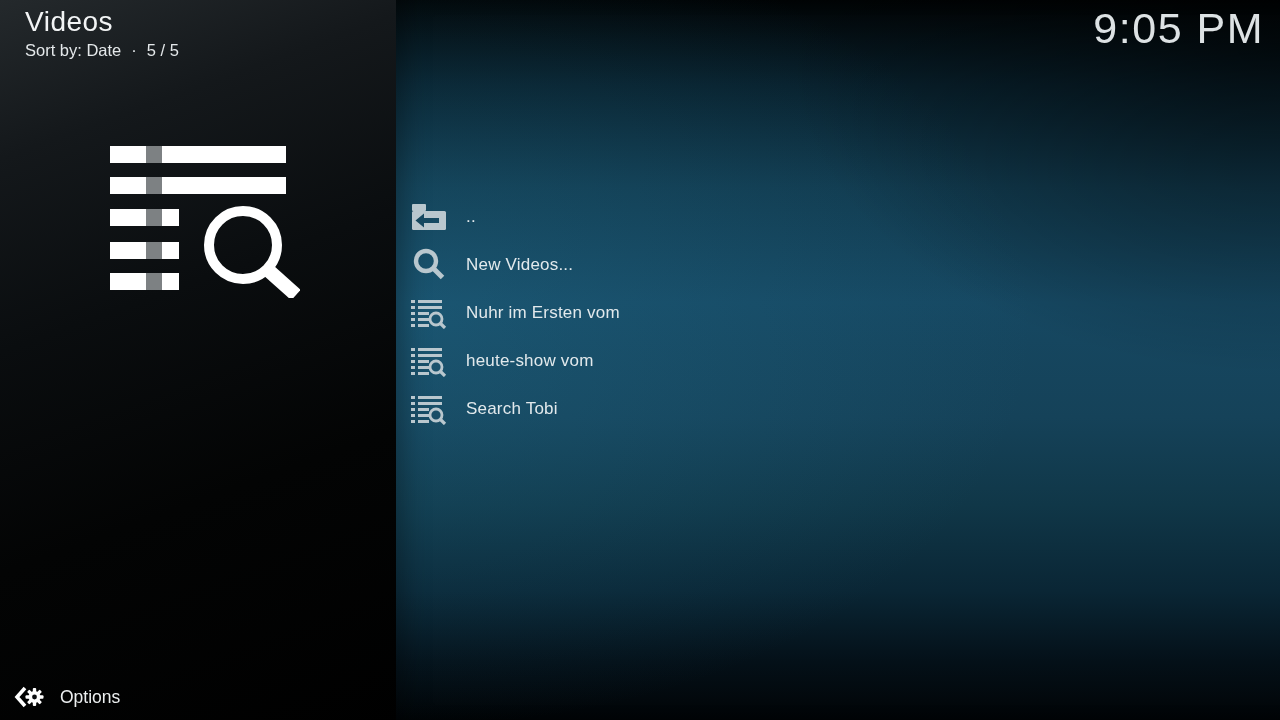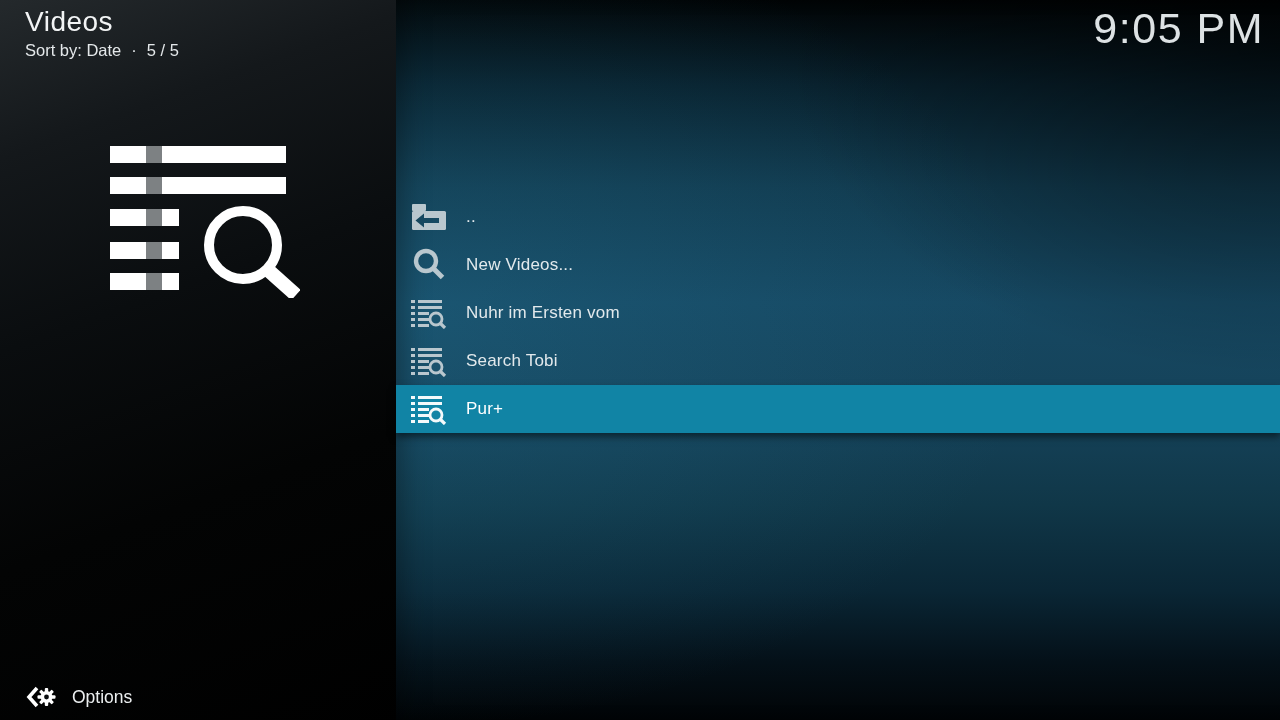--- a/index.html
+++ b/index.html
@@ -22,21 +22,21 @@
   .subtitle {
     margin-top: 3px; font-size: 16.5px; color: #e4e8ea; font-weight: 400;
     display: flex; align-items: center;
   }
   .subtitle .sep { margin: 0 10px; }
 
   .big-icon { position: absolute; left: 110px; top: 146px; }
 
   .options-row {
     position: absolute; left: 0; bottom: 0; width: 396px; height: 46px;
-    display: flex; align-items: center; padding-left: 26px; gap: 16px;
+    display: flex; align-items: center; padding-left: 14px; gap: 16px;
     cursor: pointer;
   }
   .options-label { font-size: 17.5px; color: #eceff0; font-weight: 400; }
 
   
   .main {
     position: absolute; left: 396px; top: 0; width: 884px; height: 720px;
     background:
       radial-gradient(900px 600px at 100% 6%, rgba(0,0,0,0.55), transparent 55%),
       radial-gradient(1000px 650px at 2% 45%, rgba(36,116,149,0.30), transparent 62%),
@@ -176,59 +176,59 @@
             <rect x="0" y="26" width="4" height="3"></rect>
               <rect x="7" y="26" width="11" height="3"></rect>
           </g>
           <circle cx="25" cy="21" r="6" fill="none" stroke="currentColor" stroke-width="2.8"></circle>
           <line x1="29.5" y1="25.5" x2="34" y2="30" stroke="currentColor" stroke-width="3.2"></line>
         </svg>
       </span>
       <span class="label">Nuhr im Ersten vom</span>
     </div>
 
-
     <div class="row">
       <span class="icon-box">
         <svg width="37" height="31" viewBox="0 0 37 31">
           <g fill="currentColor">
             <rect x="0" y="2" width="4" height="3"></rect>
               <rect x="7" y="2" width="24" height="3"></rect>
             <rect x="0" y="8" width="4" height="3"></rect>
               <rect x="7" y="8" width="24" height="3"></rect>
             <rect x="0" y="14" width="4" height="3"></rect>
               <rect x="7" y="14" width="11" height="3"></rect>
             <rect x="0" y="20" width="4" height="3"></rect>
               <rect x="7" y="20" width="11" height="3"></rect>
             <rect x="0" y="26" width="4" height="3"></rect>
               <rect x="7" y="26" width="11" height="3"></rect>
           </g>
           <circle cx="25" cy="21" r="6" fill="none" stroke="currentColor" stroke-width="2.8"></circle>
           <line x1="29.5" y1="25.5" x2="34" y2="30" stroke="currentColor" stroke-width="3.2"></line>
         </svg>
       </span>
-      <span class="label">Search Tobi</span>
-    </div>
-
-    <div class="row selected">
+      <span class="label">heute-show vom</span>
+    </div>
+
+    <div class="row">
       <span class="icon-box">
         <svg width="37" height="31" viewBox="0 0 37 31">
           <g fill="currentColor">
             <rect x="0" y="2" width="4" height="3"></rect>
               <rect x="7" y="2" width="24" height="3"></rect>
             <rect x="0" y="8" width="4" height="3"></rect>
               <rect x="7" y="8" width="24" height="3"></rect>
             <rect x="0" y="14" width="4" height="3"></rect>
               <rect x="7" y="14" width="11" height="3"></rect>
             <rect x="0" y="20" width="4" height="3"></rect>
               <rect x="7" y="20" width="11" height="3"></rect>
             <rect x="0" y="26" width="4" height="3"></rect>
               <rect x="7" y="26" width="11" height="3"></rect>
           </g>
           <circle cx="25" cy="21" r="6" fill="none" stroke="currentColor" stroke-width="2.8"></circle>
           <line x1="29.5" y1="25.5" x2="34" y2="30" stroke="currentColor" stroke-width="3.2"></line>
         </svg>
       </span>
-      <span class="label">Pur+</span>
-    </div>
+      <span class="label">Search Tobi</span>
+    </div>
+
 
   </div>
 </div>
 
 </body></html>

